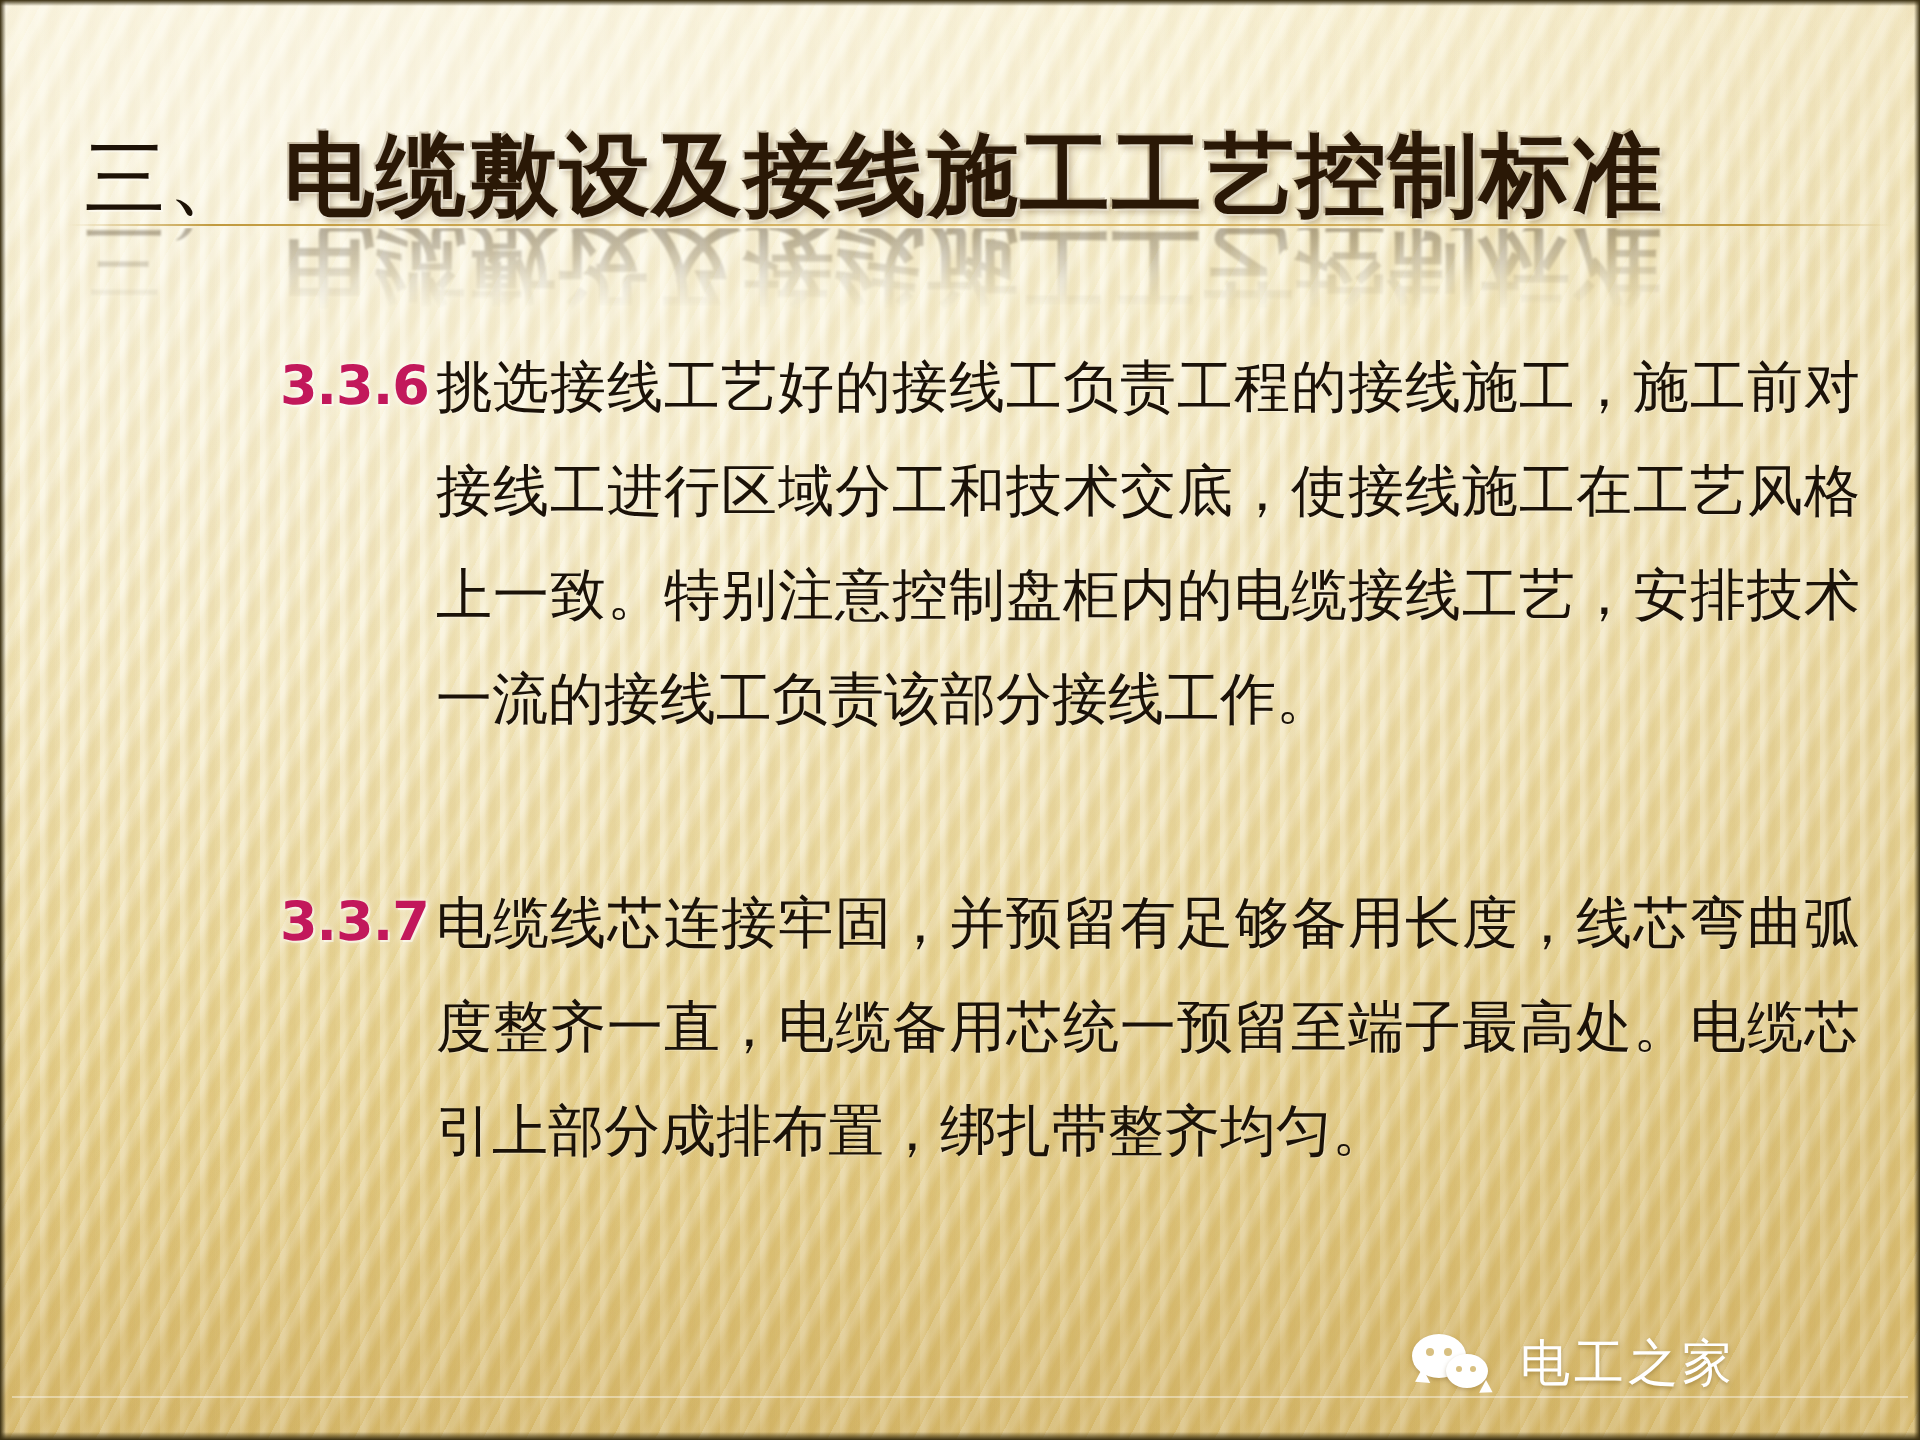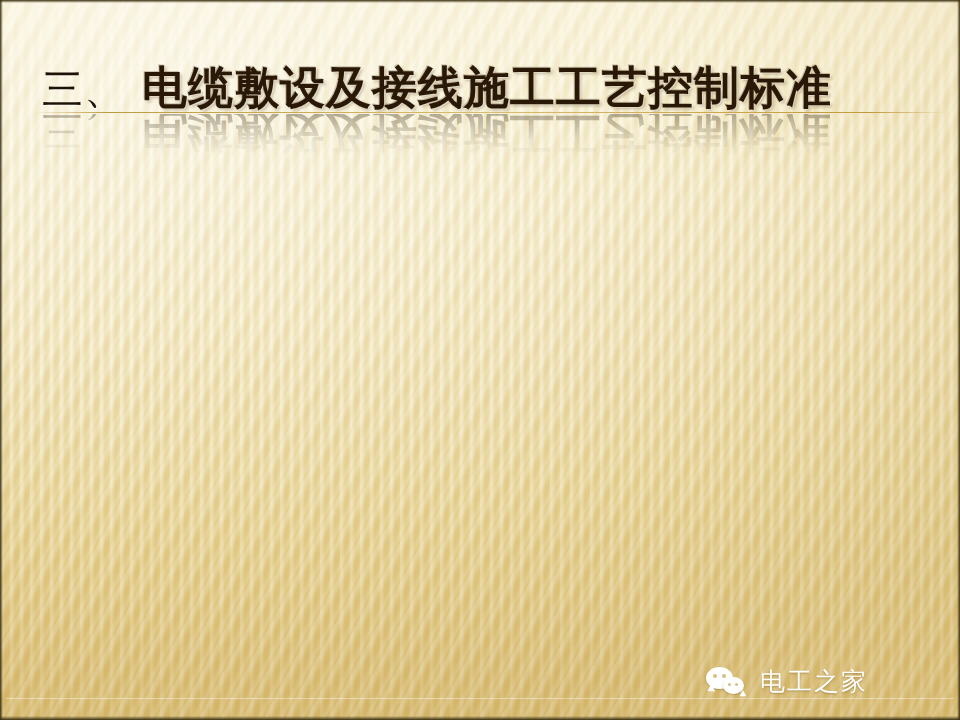--- a/index.html
+++ b/index.html
@@ -237,21 +237,27 @@
   <div class="title-reflect">
     <div class="title-line">
       <span class="title-prefix">三、</span><span class="title-main">电缆敷设及接线施工工艺控制标准</span>
     </div>
   </div>
 
   <div class="title-rule2"></div>
 
   <div class="body-area">
 
-
+    <div class="para p1">
+      <span class="num">3.3.6</span><span>挑选接线工艺好的接线工负责工程的接线施工，施工前对接线工进行区域分工和技术交底，使接线施工在工艺风格上一致。特别注意控制盘柜内的电缆接线工艺，安排技术一流的接线工负责该部分接线工作。</span>
+    </div>
+
+    <div class="para p2">
+      <span class="num">3.3.7</span><span>电缆线芯连接牢固，并预留有足够备用长度，线芯弯曲弧度整齐一直，电缆备用芯统一预留至端子最高处。电缆芯引上部分成排布置，绑扎带整齐均匀。</span>
+    </div>
 
   </div>
 
   <div class="watermark">
     <div class="wechat-icon">
       <div class="bub big"></div>
       <div class="tail-big"></div>
       <div class="bub small"></div>
       <div class="tail-small"></div>
       <div class="eye b1"></div>

